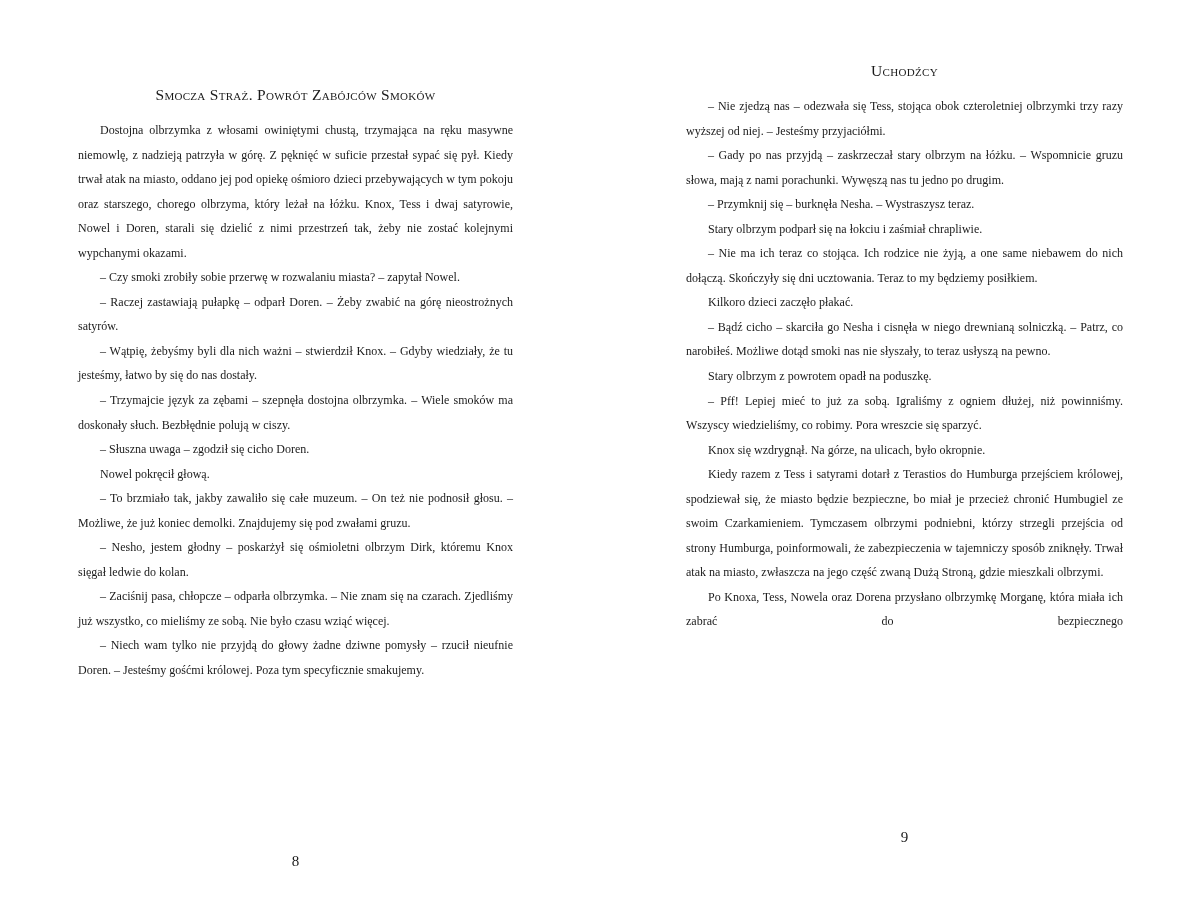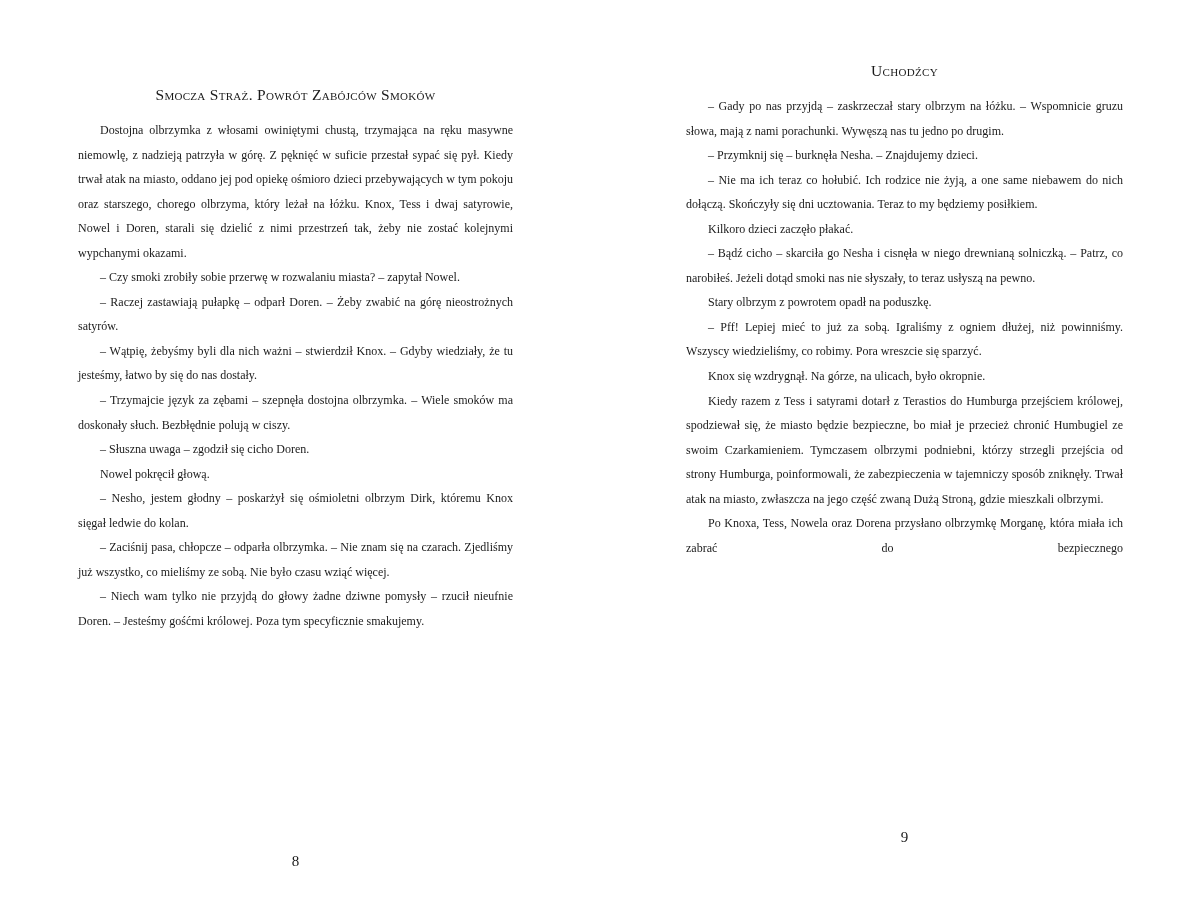--- a/index.html
+++ b/index.html
@@ -20,35 +20,38 @@
 <div class="page left">
   <div class="running-head">Smocza Straż. Powrót Zabójców Smoków</div>
   <div class="body-text">
     <p>Dostojna olbrzymka z włosami owiniętymi chustą, trzymająca na ręku masywne niemowlę, z nadzieją patrzyła w górę. Z pęknięć w suficie przestał sypać się pył. Kiedy trwał atak na miasto, oddano jej pod opiekę ośmioro dzieci przebywających w tym pokoju oraz starszego, chorego olbrzyma, który leżał na łóżku. Knox, Tess i dwaj satyrowie, Nowel i Doren, starali się dzielić z nimi przestrzeń tak, żeby nie zostać kolejnymi wypchanymi okazami.</p>
     <p>– Czy smoki zrobiły sobie przerwę w rozwalaniu miasta? – zapytał Nowel.</p>
     <p>– Raczej zastawiają pułapkę – odparł Doren. – Żeby zwabić na górę nieostrożnych satyrów.</p>
     <p>– Wątpię, żebyśmy byli dla nich ważni – stwierdził Knox. – Gdyby wiedziały, że tu jesteśmy, łatwo by się do nas dostały.</p>
     <p>– Trzymajcie język za zębami – szepnęła dostojna olbrzymka. – Wiele smoków ma doskonały słuch. Bezbłędnie polują w ciszy.</p>
     <p>– Słuszna uwaga – zgodził się cicho Doren.</p>
     <p>Nowel pokręcił głową.</p>
+    <p>– To brzmiało tak, jakby zawaliło się całe muzeum. – On też nie podnosił głosu. – Możliwe, że już koniec demolki. Znajdujemy się pod zwałami gruzu.</p>
     <p>– Nesho, jestem głodny – poskarżył się ośmioletni olbrzym Dirk, któremu Knox sięgał ledwie do kolan.</p>
     <p>– Zaciśnij pasa, chłopcze – odparła olbrzymka. – Nie znam się na czarach. Zjedliśmy już wszystko, co mieliśmy ze sobą. Nie było czasu wziąć więcej.</p>
     <p>– Niech wam tylko nie przyjdą do głowy żadne dziwne pomysły – rzucił nieufnie Doren. – Jesteśmy gośćmi królowej. Poza tym specyficznie smakujemy.</p>
   </div>
   <div class="page-number">8</div>
 </div>
 
 <div class="page right">
   <div class="running-head">Uchodźcy</div>
   <div class="body-text">
+    <p>– Nie zjedzą nas – odezwała się Tess, stojąca obok czteroletniej olbrzymki trzy razy wyższej od niej. – Jesteśmy przyjaciółmi.</p>
     <p>– Gady po nas przyjdą – zaskrzeczał stary olbrzym na łóżku. – Wspomnicie gruzu słowa, mają z nami porachunki. Wywęszą nas tu jedno po drugim.</p>
-    <p>– Przymknij się – burknęła Nesha. – Znajdujemy dzieci.</p>
-    <p>– Nie ma ich teraz co hołubić. Ich rodzice nie żyją, a one same niebawem do nich dołączą. Skończyły się dni ucztowania. Teraz to my będziemy posiłkiem.</p>
+    <p>– Przymknij się – burknęła Nesha. – Wystraszysz teraz.</p>
+    <p>Stary olbrzym podparł się na łokciu i zaśmiał chrapliwie.</p>
+    <p>– Nie ma ich teraz co stojąca. Ich rodzice nie żyją, a one same niebawem do nich dołączą. Skończyły się dni ucztowania. Teraz to my będziemy posiłkiem.</p>
     <p>Kilkoro dzieci zaczęło płakać.</p>
-    <p>– Bądź cicho – skarciła go Nesha i cisnęła w niego drewnianą solniczką. – Patrz, co narobiłeś. Jeżeli dotąd smoki nas nie słyszały, to teraz usłyszą na pewno.</p>
+    <p>– Bądź cicho – skarciła go Nesha i cisnęła w niego drewnianą solniczką. – Patrz, co narobiłeś. Możliwe dotąd smoki nas nie słyszały, to teraz usłyszą na pewno.</p>
     <p>Stary olbrzym z powrotem opadł na poduszkę.</p>
     <p>– Pff! Lepiej mieć to już za sobą. Igraliśmy z ogniem dłużej, niż powinniśmy. Wszyscy wiedzieliśmy, co robimy. Pora wreszcie się sparzyć.</p>
     <p>Knox się wzdrygnął. Na górze, na ulicach, było okropnie.</p>
     <p>Kiedy razem z Tess i satyrami dotarł z Terastios do Humburga przejściem królowej, spodziewał się, że miasto będzie bezpieczne, bo miał je przecież chronić Humbugiel ze swoim Czarkamieniem. Tymczasem olbrzymi podniebni, którzy strzegli przejścia od strony Humburga, poinformowali, że zabezpieczenia w tajemniczy sposób zniknęły. Trwał atak na miasto, zwłaszcza na jego część zwaną Dużą Stroną, gdzie mieszkali olbrzymi.</p>
     <p style="text-align-last: justify;">Po Knoxa, Tess, Nowela oraz Dorena przysłano olbrzymkę Morganę, która miała ich zabrać do bezpiecznego</p>
   </div>
   <div class="page-number">9</div>
 </div>
 
 </body></html>

